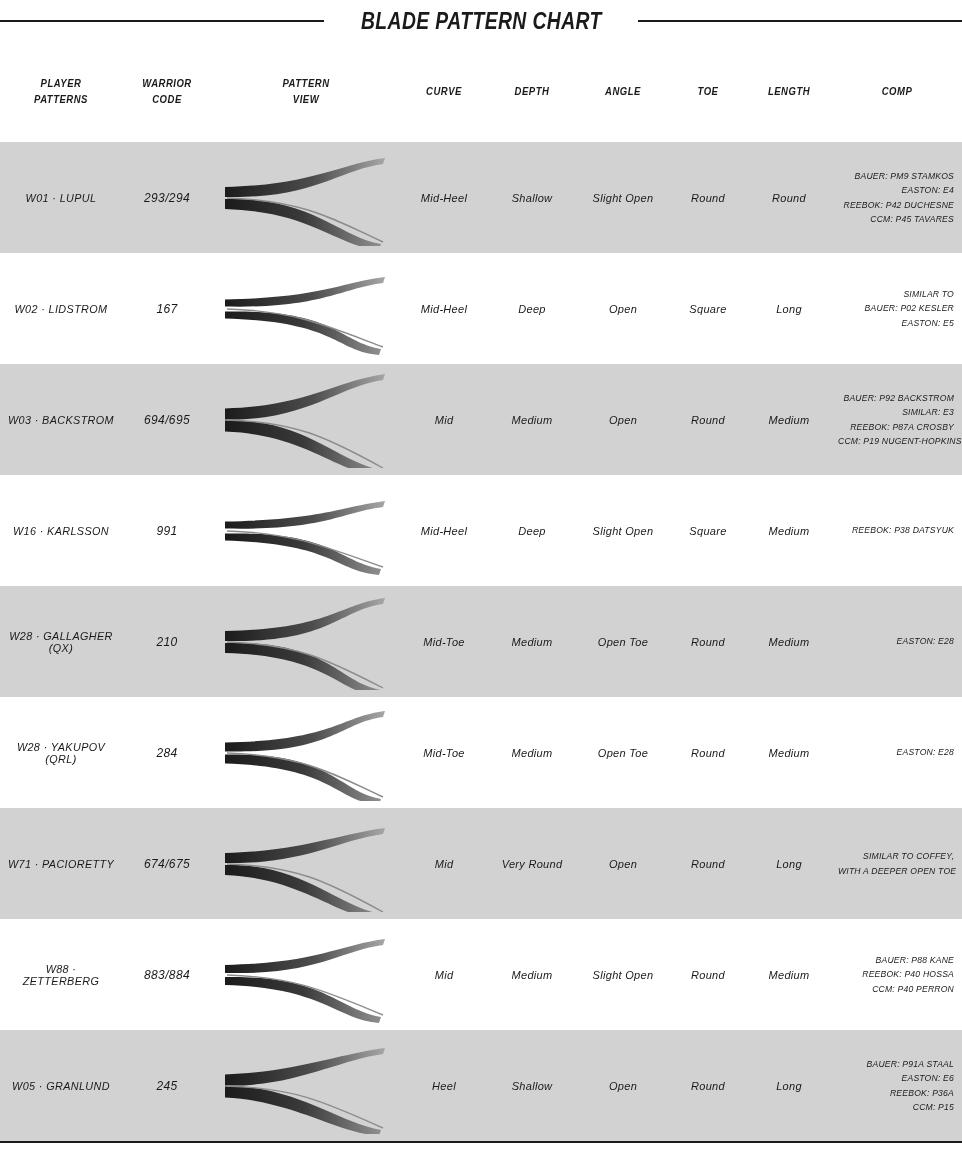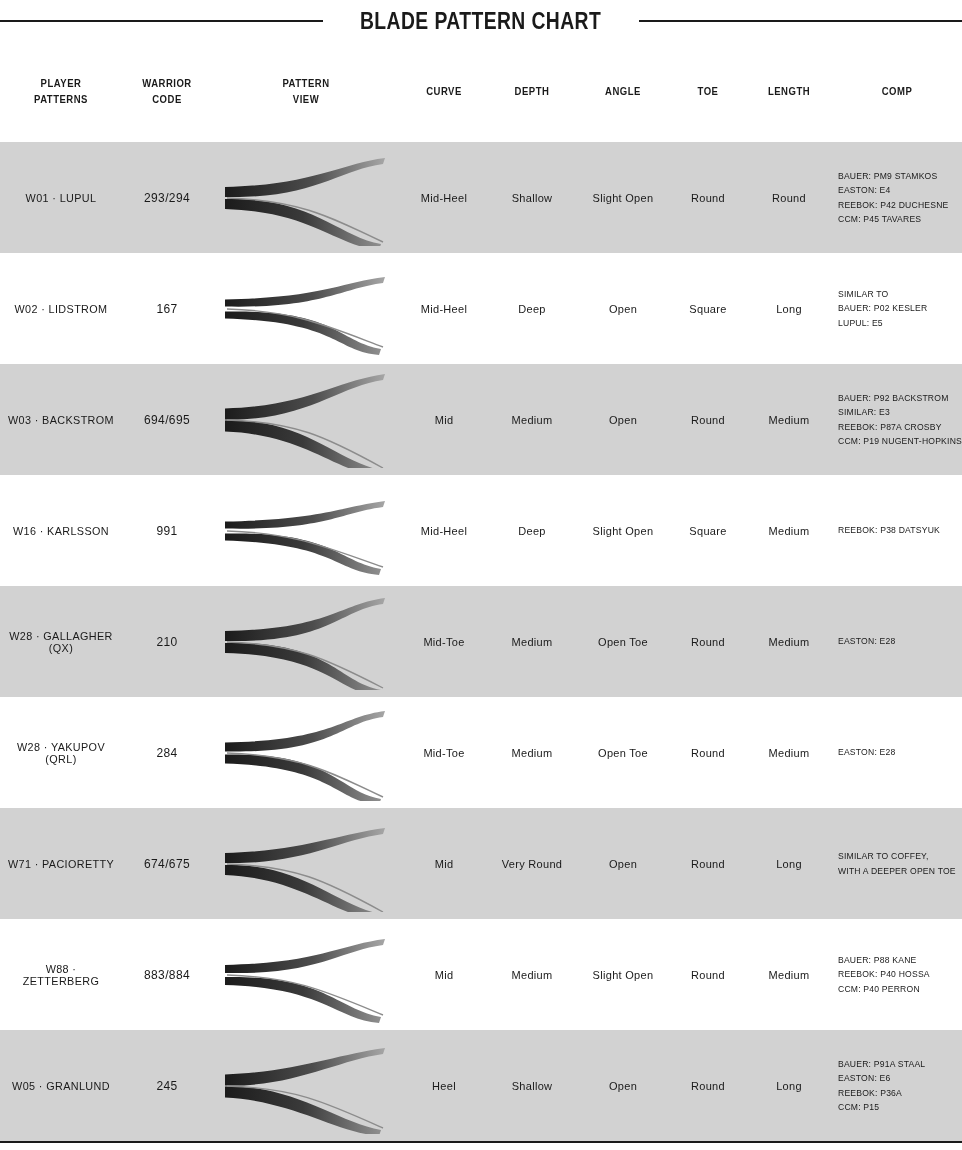--- a/index.html
+++ b/index.html
@@ -8,20 +8,21 @@
     padding: 0;
     background: #ffffff;
     font-family: "Liberation Sans", sans-serif;
   }
   #page {
     position: relative;
     width: 962px;
     height: 1150px;
     background: #ffffff;
     overflow: hidden;
+    font-style: italic;
   }
 
   
   .title-wrap {
     display: flex;
     align-items: center;
     width: 962px;
     height: 42px;
     padding: 0 0 0 0;
   }
@@ -87,21 +88,21 @@
     letter-spacing: 0.3px;
     padding: 0 4px;
   }
   td.name {
     font-size: 11.5px;
     letter-spacing: 0.4px;
     transform: scaleX(0.94);
   }
   td.code { font-size: 12px; letter-spacing: 0.4px; }
   td.comp {
-    text-align: left;
+    text-align: right;
     font-size: 8.6px;
     line-height: 1.65;
     letter-spacing: 0.2px;
     padding-left: 6px;
     padding-right: 8px;
   }
   td.comp .line { display: block; white-space: nowrap; }
   td.pattern { padding: 0; }
 
   .pattern-cell {
@@ -253,21 +254,21 @@
             </div>
           </td>
           <td class="">Mid-Heel</td>
           <td class="">Deep</td>
           <td class="">Open</td>
           <td class="">Square</td>
           <td class="">Long</td>
           <td class="comp">
             <span class="line">SIMILAR TO</span>
             <span class="line">BAUER: P02 KESLER</span>
-            <span class="line">LUPUL: E5</span>
+            <span class="line">EASTON: E5</span>
           </td>
         </tr>
         <tr class="shade">
           <td class="name">W03 · BACKSTROM</td>
           <td class="code">694/695</td>
           <td class="pattern">
             <div class="pattern-cell">
 <svg width="170" height="96" viewBox="0 0 170 96" aria-hidden="true">
   <defs>
     <linearGradient id="gA2" x1="0" y1="0" x2="1" y2="0">

